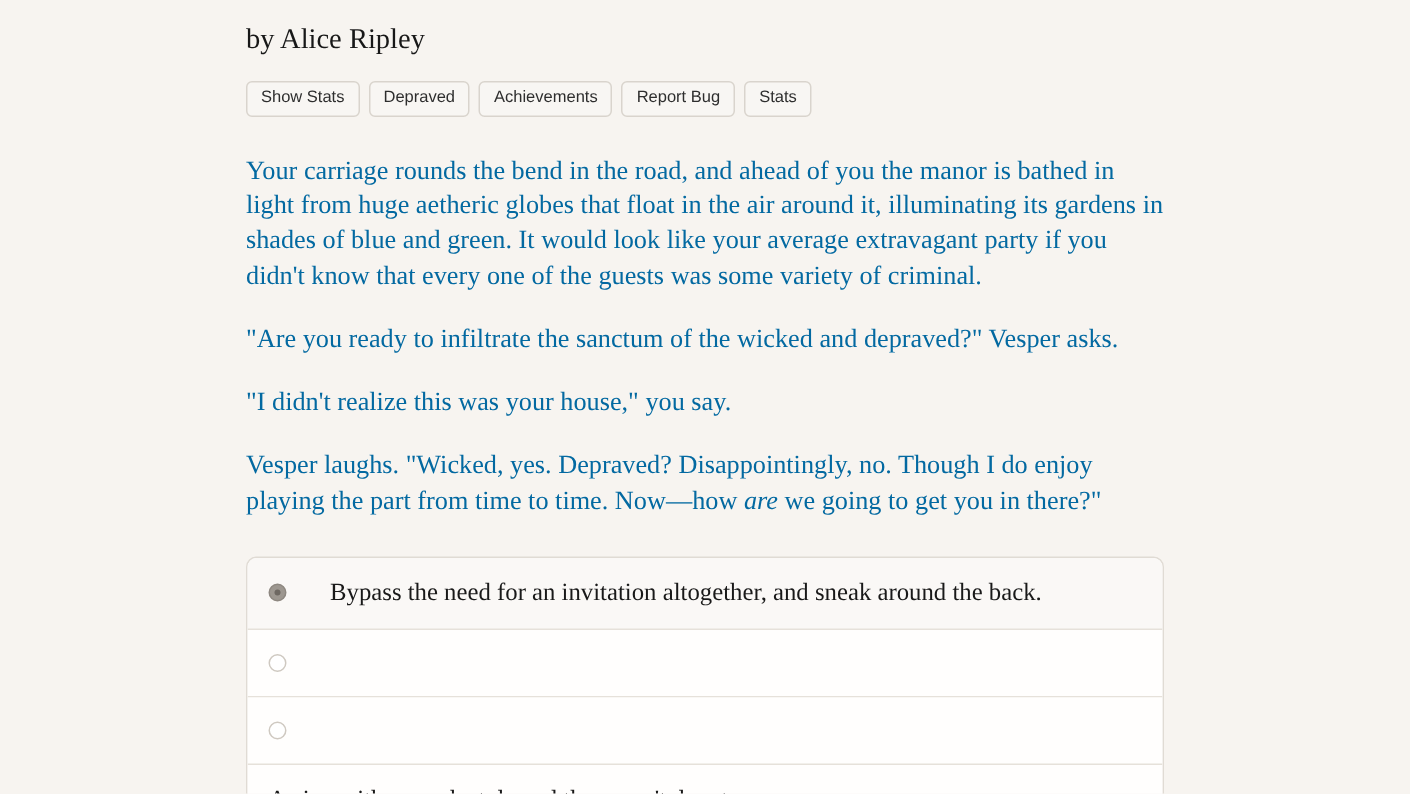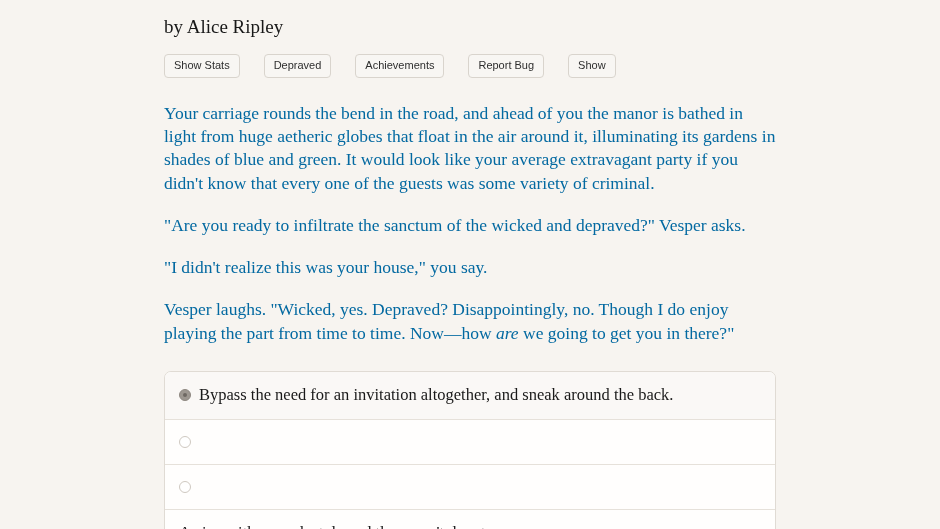--- a/index.html
+++ b/index.html
@@ -45,21 +45,21 @@
     font-size: 19px;
     line-height: 1.25;
     color: #181818;
     margin: 0;
     padding-top: 6px;
   }
 
   
   .toolbar {
     display: flex;
-    gap: 24px;
+    gap: 6px;
     margin-top: 15px;
     align-items: center;
   }
   .tool-btn {
     font-family: "Liberation Sans", sans-serif;
     font-size: 11px;
     line-height: 1;
     color: #2e2e2e;
     background: #f8f6f3;
     border: 1px solid #d9d4cd;
@@ -88,21 +88,21 @@
     margin-top: 26px;
     width: 610px;
     border: 1px solid #e0dbd4;
     border-radius: 7px;
     background: #fffefd;
     overflow: hidden;
   }
   .choice {
     display: flex;
     align-items: center;
-    gap: 8px;
+    gap: 29px;
     padding: 13px 16px 13px 14px;
     border-bottom: 1px solid #e6e1da;
     cursor: pointer;
     background: #fffefd;
     min-height: 18px;
   }
   .choice:last-child { border-bottom: none; }
   .choice.selected { background: #faf8f6; }
 
   .radio {
@@ -146,21 +146,21 @@
 
     <h1 class="game-title"></h1>
 
     <div class="byline">by Alice Ripley</div>
 
     <div class="toolbar">
       <button class="tool-btn">Show Stats</button>
       <button class="tool-btn">Depraved</button>
       <button class="tool-btn">Achievements</button>
       <button class="tool-btn">Report Bug</button>
-      <button class="tool-btn">Show</button>
+      <button class="tool-btn">Stats</button>
     </div>
 
     <p class="prose p1">Your carriage rounds the bend in the road, and ahead of you the manor is bathed in light from huge aetheric globes that float in the air around it, illuminating its gardens in shades of blue and green. It would look like your average extravagant party if you didn't know that every one of the guests was some variety of criminal.</p>
     <p class="prose p2">"Are you ready to infiltrate the sanctum of the wicked and depraved?" Vesper asks.</p>
     <p class="prose p3">"I didn't realize this was your house," you say.</p>
     <p class="prose p4"><span>Vesper laughs. "Wicked, yes. Depraved? Disappointingly, no. Though I do enjoy playing the part from time to time. Now—how </span><em>are</em><span> we going to get you in there?"</span></p>
 
     <div class="choices">
       <div class="choice selected">
         <span class="radio on"></span>

